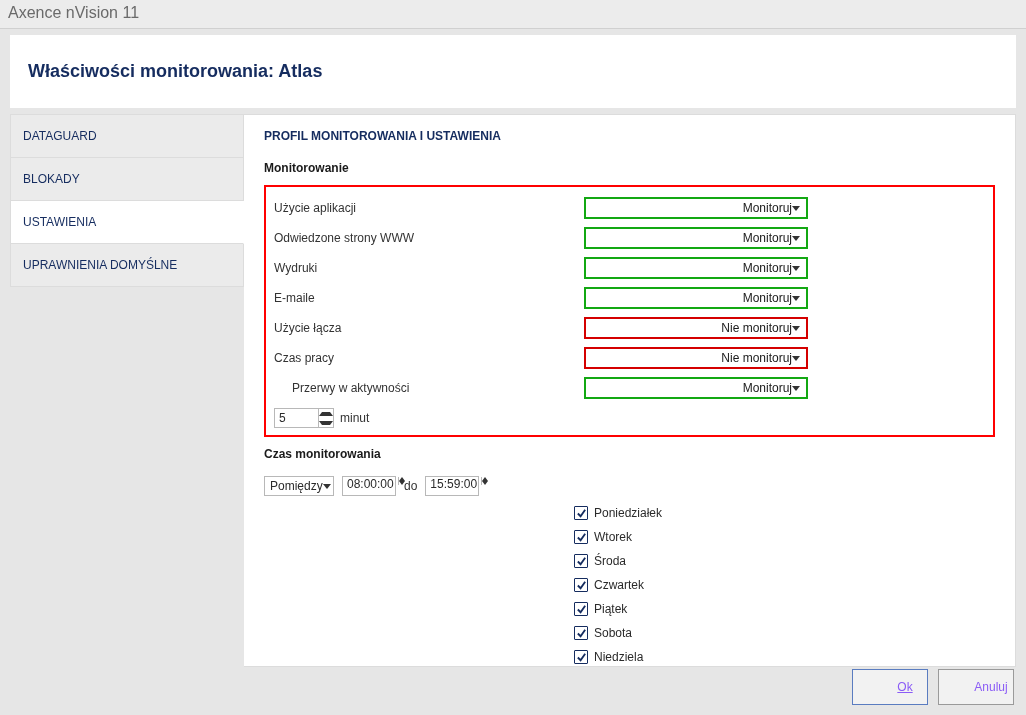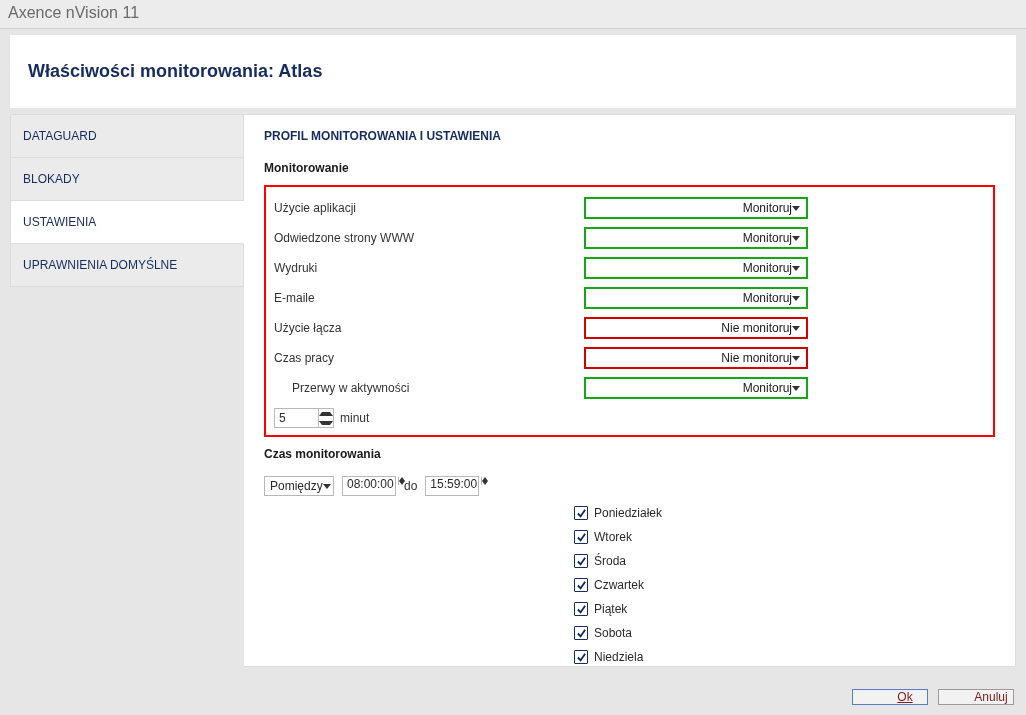--- a/index.html
+++ b/index.html
@@ -148,27 +148,27 @@
   }
   .cb svg { width:11px; height:11px; }
   .footer {
     position: absolute;
     right: 12px;
     bottom: 10px;
     display:flex;
     gap:10px;
   }
   .btn {
-    width: 76px; height: 16px;
+    width: 76px; height: 36px;
     border: 1px solid #9a9a9a;
     background: #f2f2f2;
     display:flex; align-items:center; justify-content:center;
     cursor: pointer;
     font-size: 12px;
-    color: #7f1d1d;
+    color: #8b5cf6;
     padding-left: 30px;
   }
   .btn.primary { border: 1px solid #5a7cc0; background:#f2f2f2; text-decoration: underline; }
   .mid-text { font-size:12px; color:#333; }
 </style>
 </head>
 <body>
 
 <div class="titlebar">Axence nVision 11</div>
 

